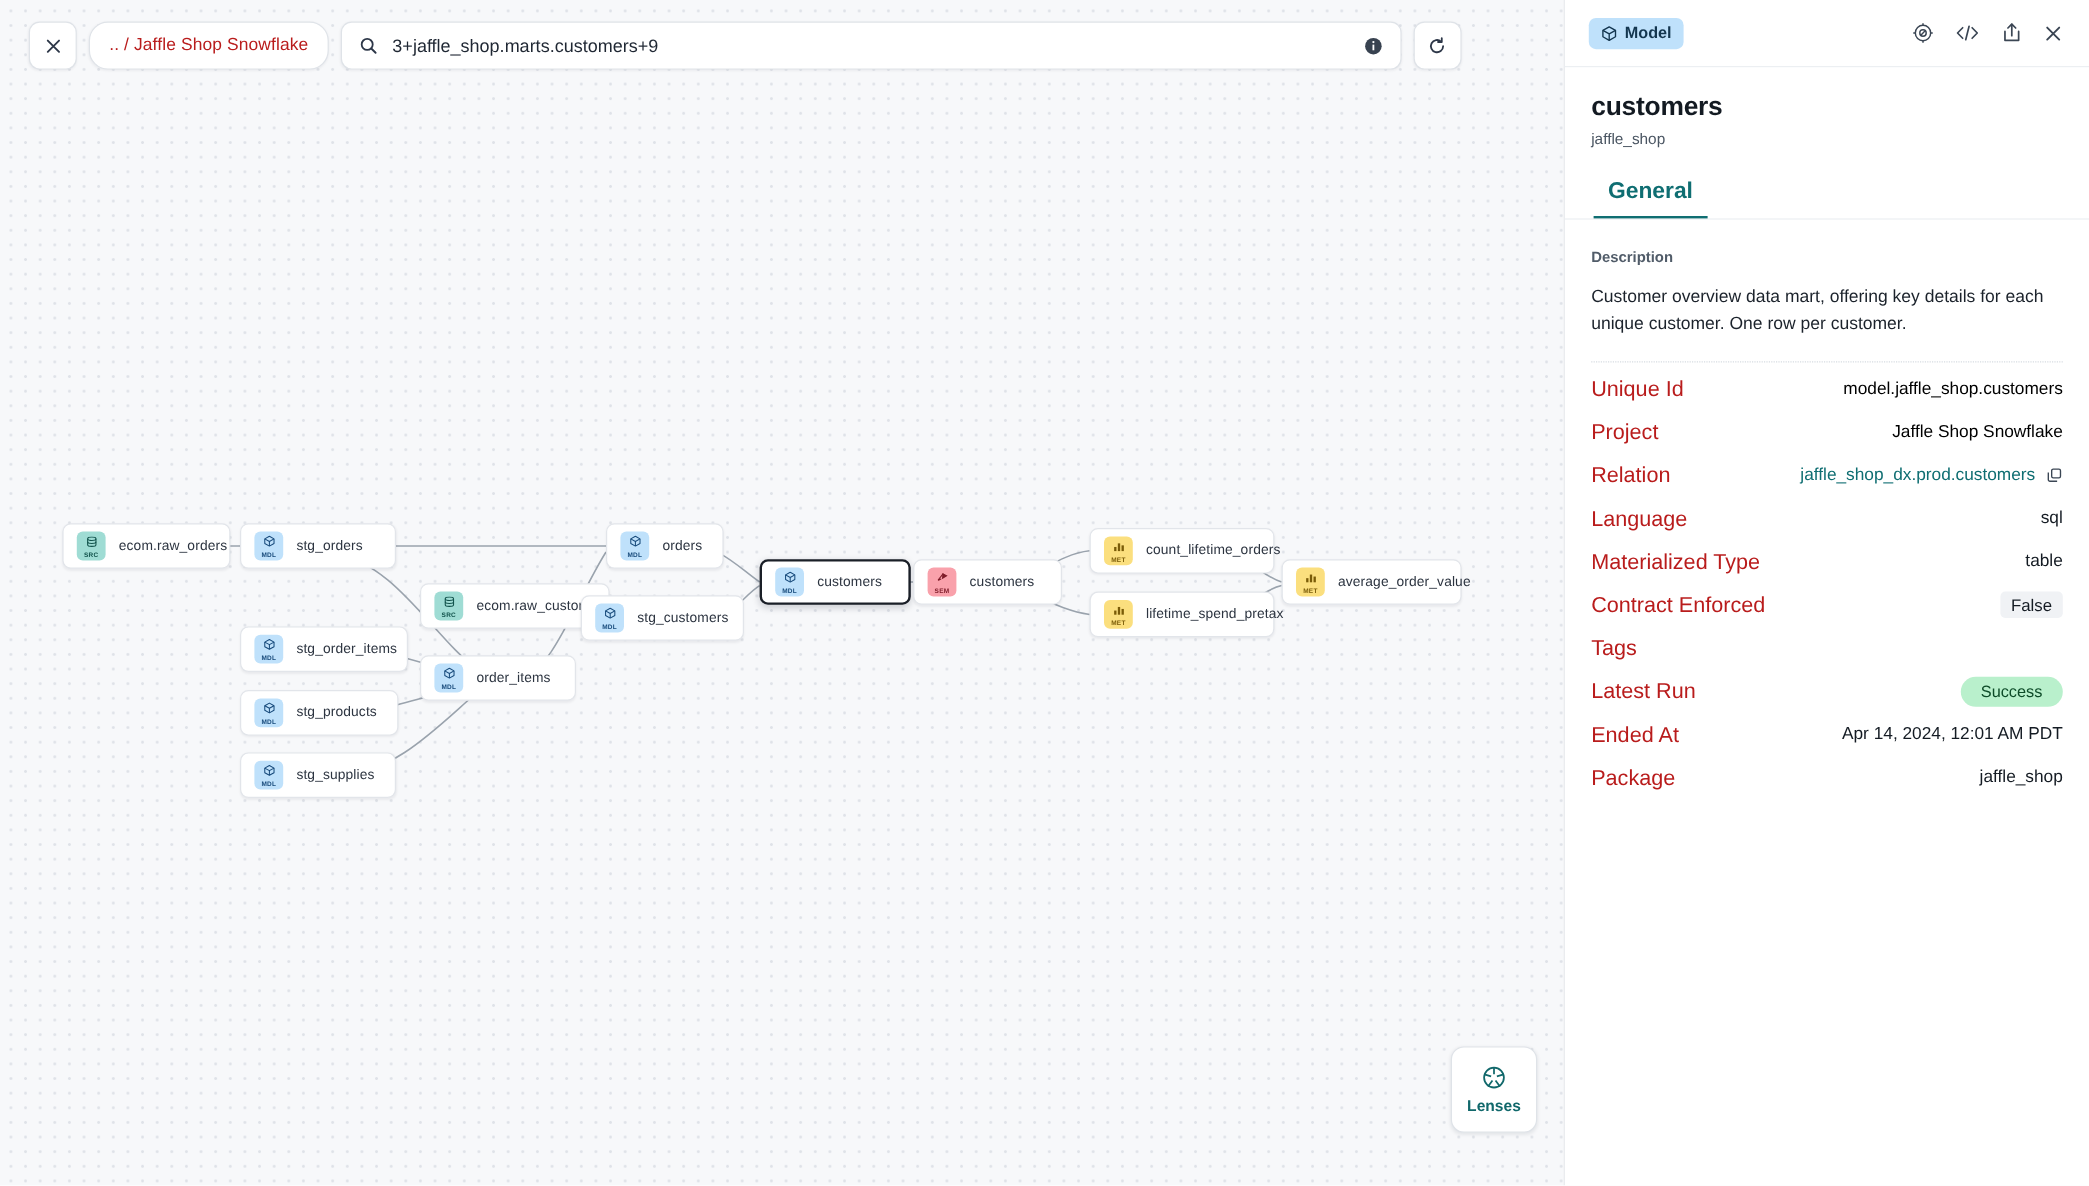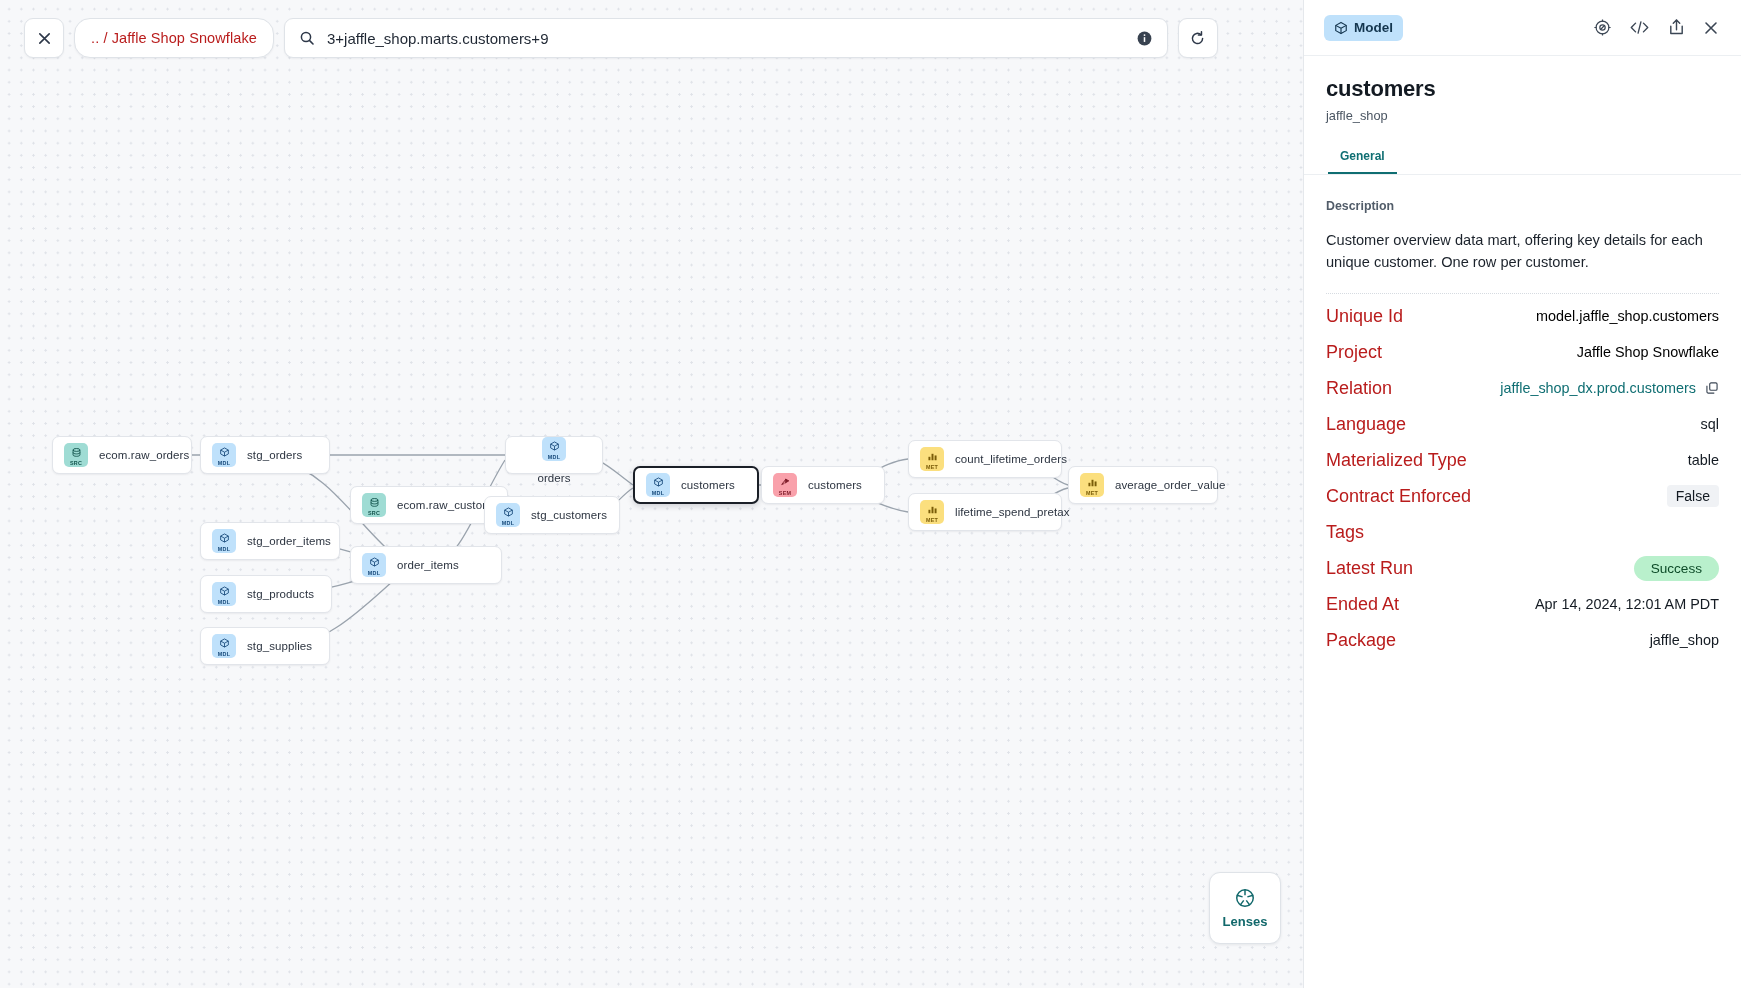--- a/index.html
+++ b/index.html
@@ -113,21 +113,21 @@
   }
   .panel-actions { margin-left: auto; display: flex; align-items: center; gap: 17px; color: #3b4654; }
   .panel-actions .icon { cursor: pointer; }
 
   .panel-head { padding: 20px 22px 0 22px; }
   .panel-title { font-size: 22px; font-weight: 700; color: #131a22; letter-spacing: -.2px; }
   .panel-sub { font-size: 12.8px; color: #4a5562; margin-top: 6px; }
 
   .tabs { margin-top: 26px; padding: 0 22px; border-bottom: 1px solid #eceff2; display: flex; }
   .tab {
-    font-size: 12px; color: #0f6e72; font-weight: 600;
+    font-size: 19px; color: #0f6e72; font-weight: 600;
     padding: 0 12px 9px 12px; border-bottom: 2.5px solid #0f6e72;
     cursor: pointer; margin-left: 2px;
   }
 
   .panel-body { padding: 24px 22px 0 22px; overflow: hidden; }
   .sec-label { font-size: 12.4px; font-weight: 700; color: #515c69; }
   .desc { margin-top: 16px; font-size: 14.6px; line-height: 1.52; color: #1b222b; }
   .divider { margin: 20px 0 4px; border-top: 1.3px dotted #d6dbe1; }
 
   .row {
@@ -266,31 +266,31 @@
             <span class="badge src">
               <span class="g"><svg width="11" height="9" viewBox="0 0 14 12" fill="none" stroke="currentColor" stroke-width="1.2">
                   <ellipse cx="7" cy="2.6" rx="4.6" ry="1.9"></ellipse>
                   <path d="M2.4 2.6 L2.4 9.2 C2.4 10.3 4.5 11.1 7 11.1 C9.5 11.1 11.6 10.3 11.6 9.2 L11.6 2.6"></path>
                   <path d="M2.4 6 C2.4 7.1 4.5 7.9 7 7.9 C9.5 7.9 11.6 7.1 11.6 6"></path>
                 </svg></span>
               <span class="t">SRC</span>
             </span>
             <span class="label">ecom.raw_customers</span>
           </div>
-          <div class="node" style="left: 350px; top: 546px; width: 152px;">
+          <div class="node" style="left: 350px; top: 546px; width: 130px;">
             <span class="badge mdl">
               <span class="g"><svg width="11" height="10" viewBox="0 0 14 14" fill="none" stroke="currentColor" stroke-width="1.2" stroke-linejoin="round">
                   <path d="M7 1.3 L12.4 4.3 L12.4 9.7 L7 12.7 L1.6 9.7 L1.6 4.3 Z"></path>
                   <path d="M1.6 4.3 L7 7.3 L12.4 4.3 M7 7.3 L7 12.7"></path>
                 </svg></span>
               <span class="t">MDL</span>
             </span>
             <span class="label">order_items</span>
           </div>
-          <div class="node" style="left: 505px; top: 436px; width: 98px; flex-direction: column;">
+          <div class="node" style="left: 505px; top: 436px; width: 98px;">
             <span class="badge mdl">
               <span class="g"><svg width="11" height="10" viewBox="0 0 14 14" fill="none" stroke="currentColor" stroke-width="1.2" stroke-linejoin="round">
                   <path d="M7 1.3 L12.4 4.3 L12.4 9.7 L7 12.7 L1.6 9.7 L1.6 4.3 Z"></path>
                   <path d="M1.6 4.3 L7 7.3 L12.4 4.3 M7 7.3 L7 12.7"></path>
                 </svg></span>
               <span class="t">MDL</span>
             </span>
             <span class="label">orders</span>
           </div>
           <div class="node" style="left: 484px; top: 496px; width: 136px;">

